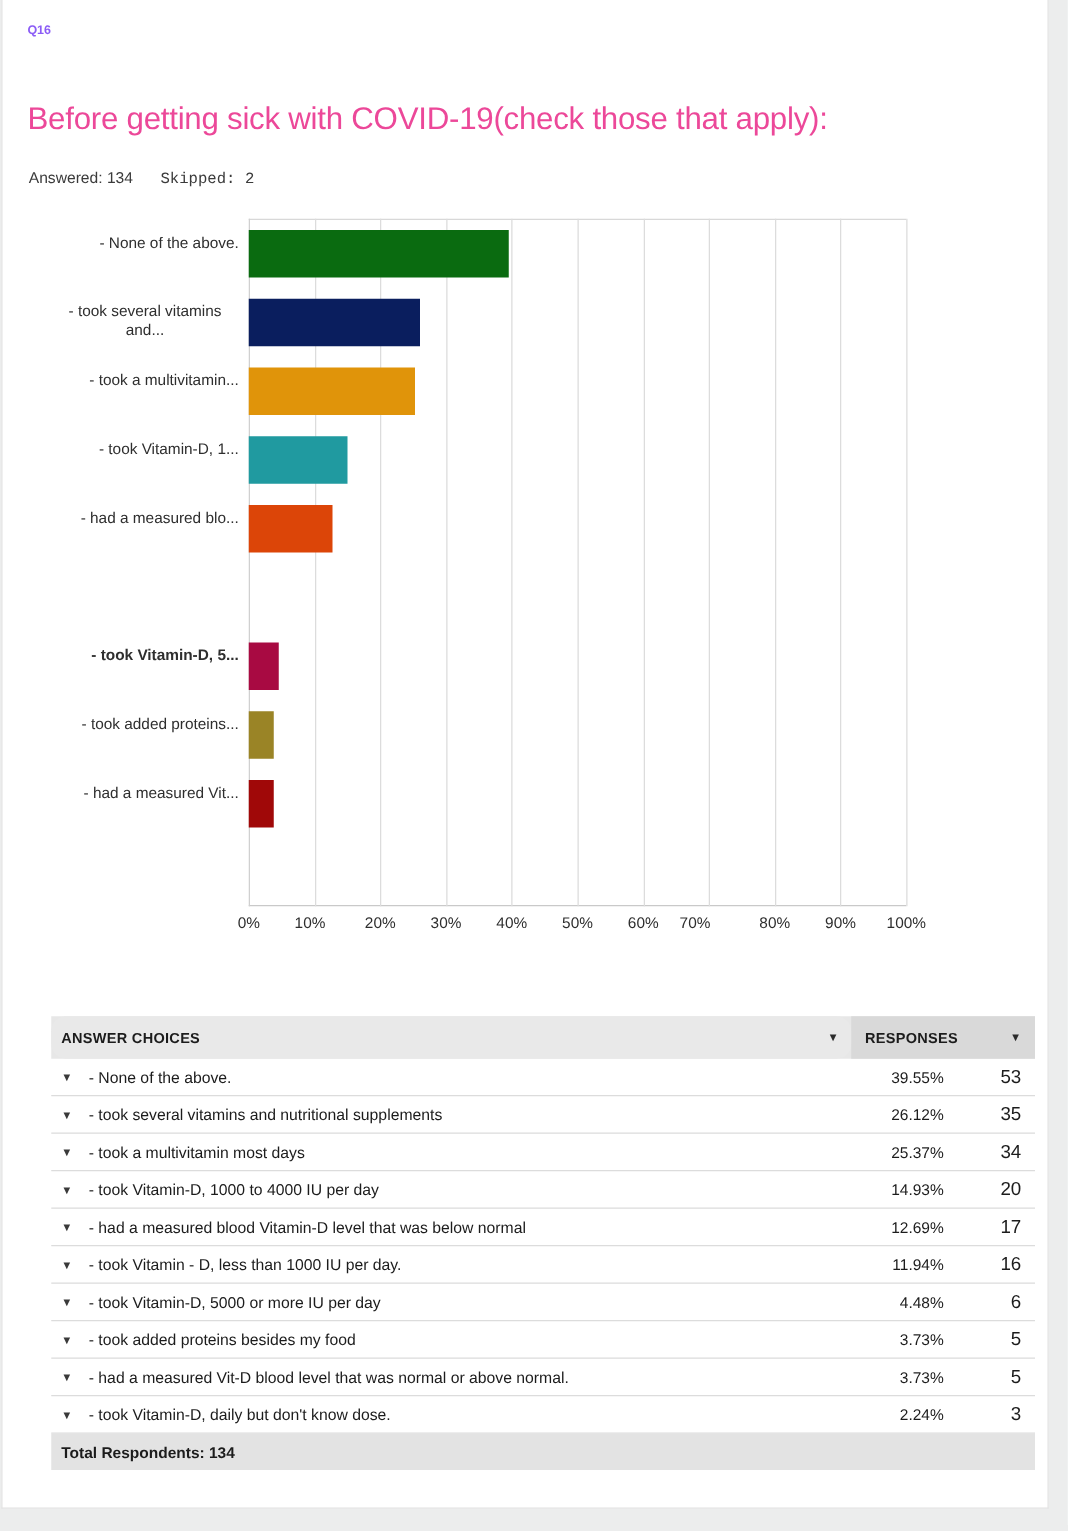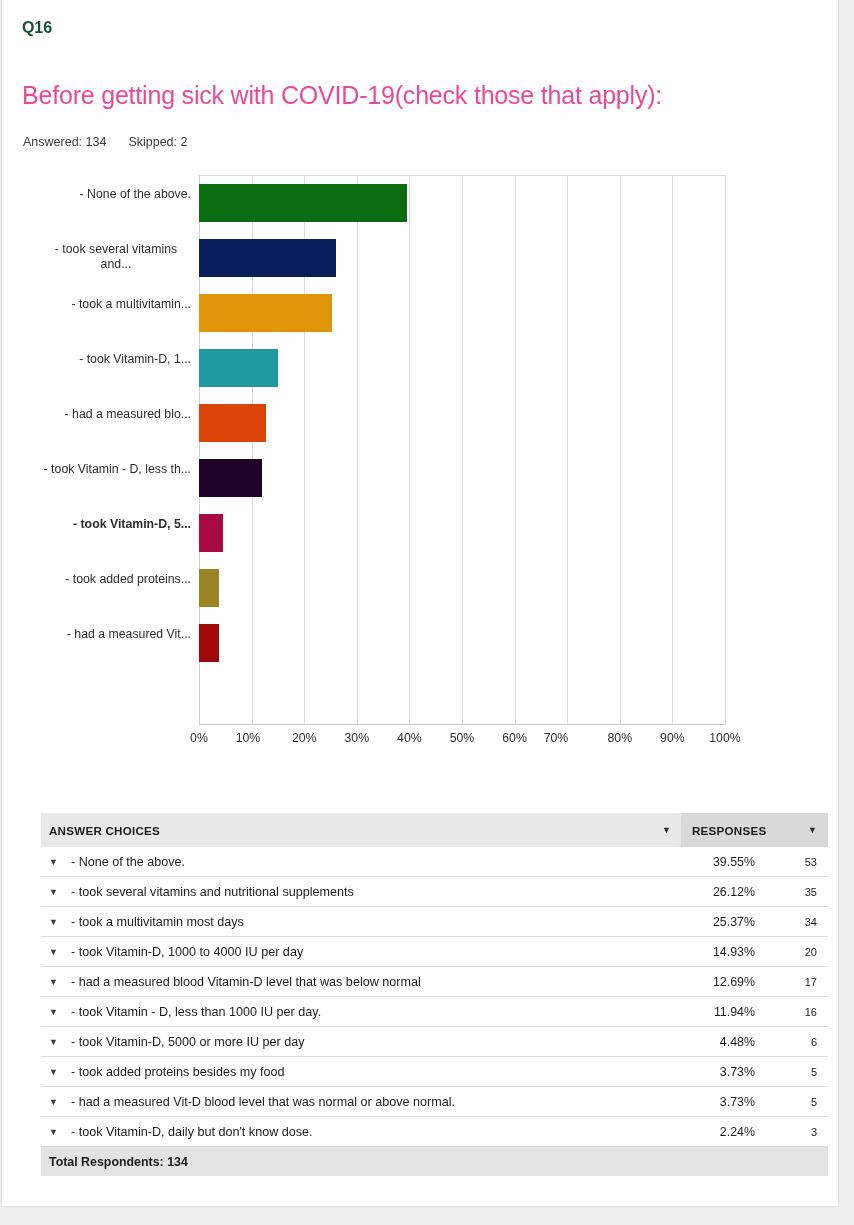--- a/index.html
+++ b/index.html
@@ -25,44 +25,44 @@
     border: 1px solid #e2e2e2;
     border-top: none;
     box-sizing: border-box;
   }
 
   
   .q-number {
     position: absolute;
     left: 20px;
     top: 19px;
-    font-size: 16px;
+    font-size: 10px;
     font-weight: bold;
-    color: #14532d;
+    color: #8b5cf6;
     letter-spacing: -0.1px;
     text-align: right;
   }
   .q-title {
     position: absolute;
     left: 20px;
     top: 81px;
     font-size: 25px;
     font-weight: 400;
     color: #ec4899;
     letter-spacing: -0.2px;
     white-space: nowrap;
   }
   .q-meta {
     position: absolute;
     left: 21px;
     top: 135px;
     font-size: 12.5px;
     color: #3b3b3b;
   }
-  .q-meta span.skipped { margin-left: 22px; }
+  .q-meta span.skipped { margin-left: 22px; font-family: Liberation Mono, monospace; }
 
   
   .chart {
     position: absolute;
     left: 20px;
     top: 175px;
     width: 800px;
     height: 585px;
   }
   .plot {
@@ -207,21 +207,21 @@
   .tcell-pct {
     width: 82px;
     text-align: right;
     font-size: 12.4px;
     color: #1c1c1c;
   }
   .tcell-count {
     width: 62px;
     text-align: right;
     padding-right: 11px;
-    font-size: 11px;
+    font-size: 15px;
     color: #1c1c1c;
   }
   .tfoot {
     display: flex;
     align-items: center;
     height: 29px;
     background: #e3e3e3;
     padding-left: 8px;
   }
   .tfoot-label {
@@ -273,24 +273,20 @@
               <div class="bar" title="- took a multivitamin most days — 25.37%" style="width: 133.446px; background: rgb(224, 148, 10); top: 8.5px;"></div>
             </div>
             <div class="row" style="top: 165px; height: 55px;">
               <div class="cat-label" style="top: 11.5px;">- took Vitamin-D, 1...</div>
               <div class="bar" title="- took Vitamin-D, 1000 to 4000 IU per day — 14.93%" style="width: 78.5318px; background: rgb(32, 154, 160); top: 8.5px;"></div>
             </div>
             <div class="row" style="top: 220px; height: 55px;">
               <div class="cat-label" style="top: 11.5px;">- had a measured blo...</div>
               <div class="bar" title="- had a measured blood Vitamin-D level that was below normal — 12.69%" style="width: 66.7494px; background: rgb(220, 69, 8); top: 8.5px;"></div>
             </div>
-            <div class="row" style="top: 275px; height: 55px;">
-              <div class="cat-label" style="top: 11.5px;">- took Vitamin - D, less th...</div>
-              <div class="bar" title="- took Vitamin - D, less than 1000 IU per day. — 11.94%" style="width: 62.8044px; background: rgb(30, 2, 40); top: 8.5px;"></div>
-            </div>
             <div class="row" style="top: 330px; height: 55px;">
               <div class="cat-label" style="top: 11.5px; font-weight: bold;">- took Vitamin-D, 5...</div>
               <div class="bar" title="- took Vitamin-D, 5000 or more IU per day — 4.48%" style="width: 23.5648px; background: rgb(168, 10, 66); top: 8.5px;"></div>
             </div>
             <div class="row" style="top: 385px; height: 55px;">
               <div class="cat-label" style="top: 11.5px;">- took added proteins...</div>
               <div class="bar" title="- took added proteins besides my food — 3.73%" style="width: 19.6198px; background: rgb(154, 132, 38); top: 8.5px;"></div>
             </div>
             <div class="row" style="top: 440px; height: 55px;">
               <div class="cat-label" style="top: 11.5px;">- had a measured Vit...</div>

